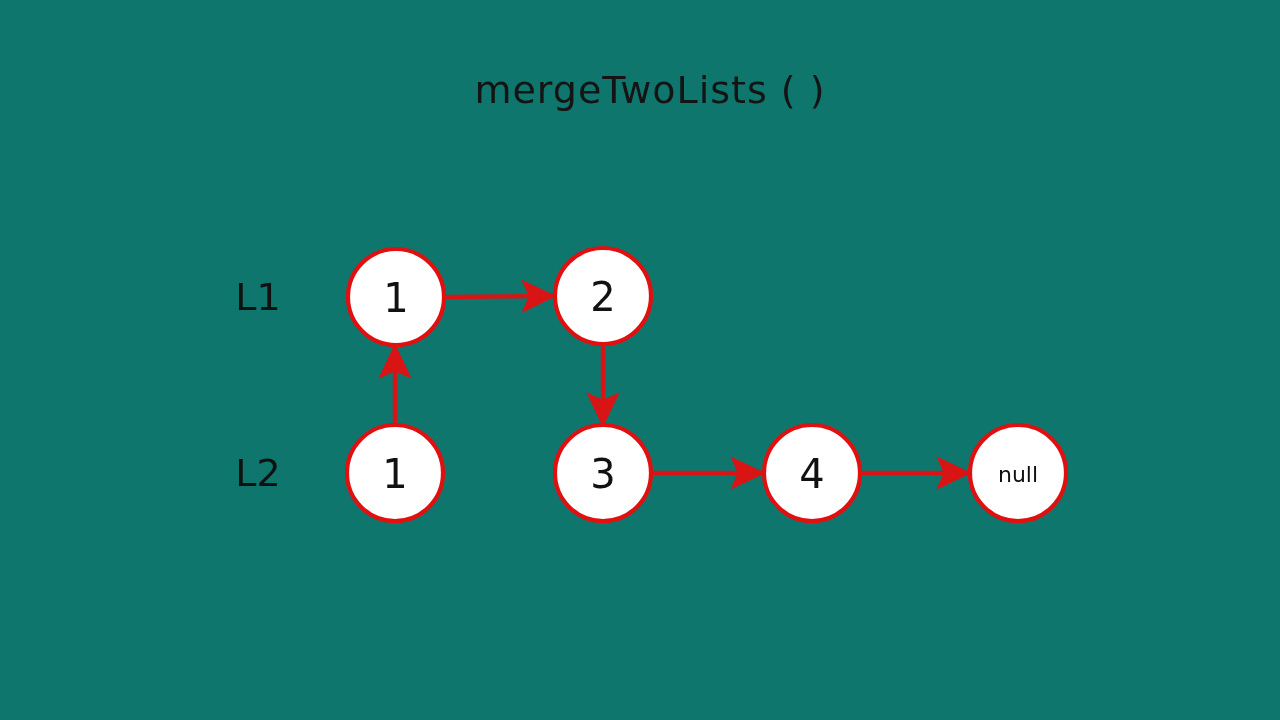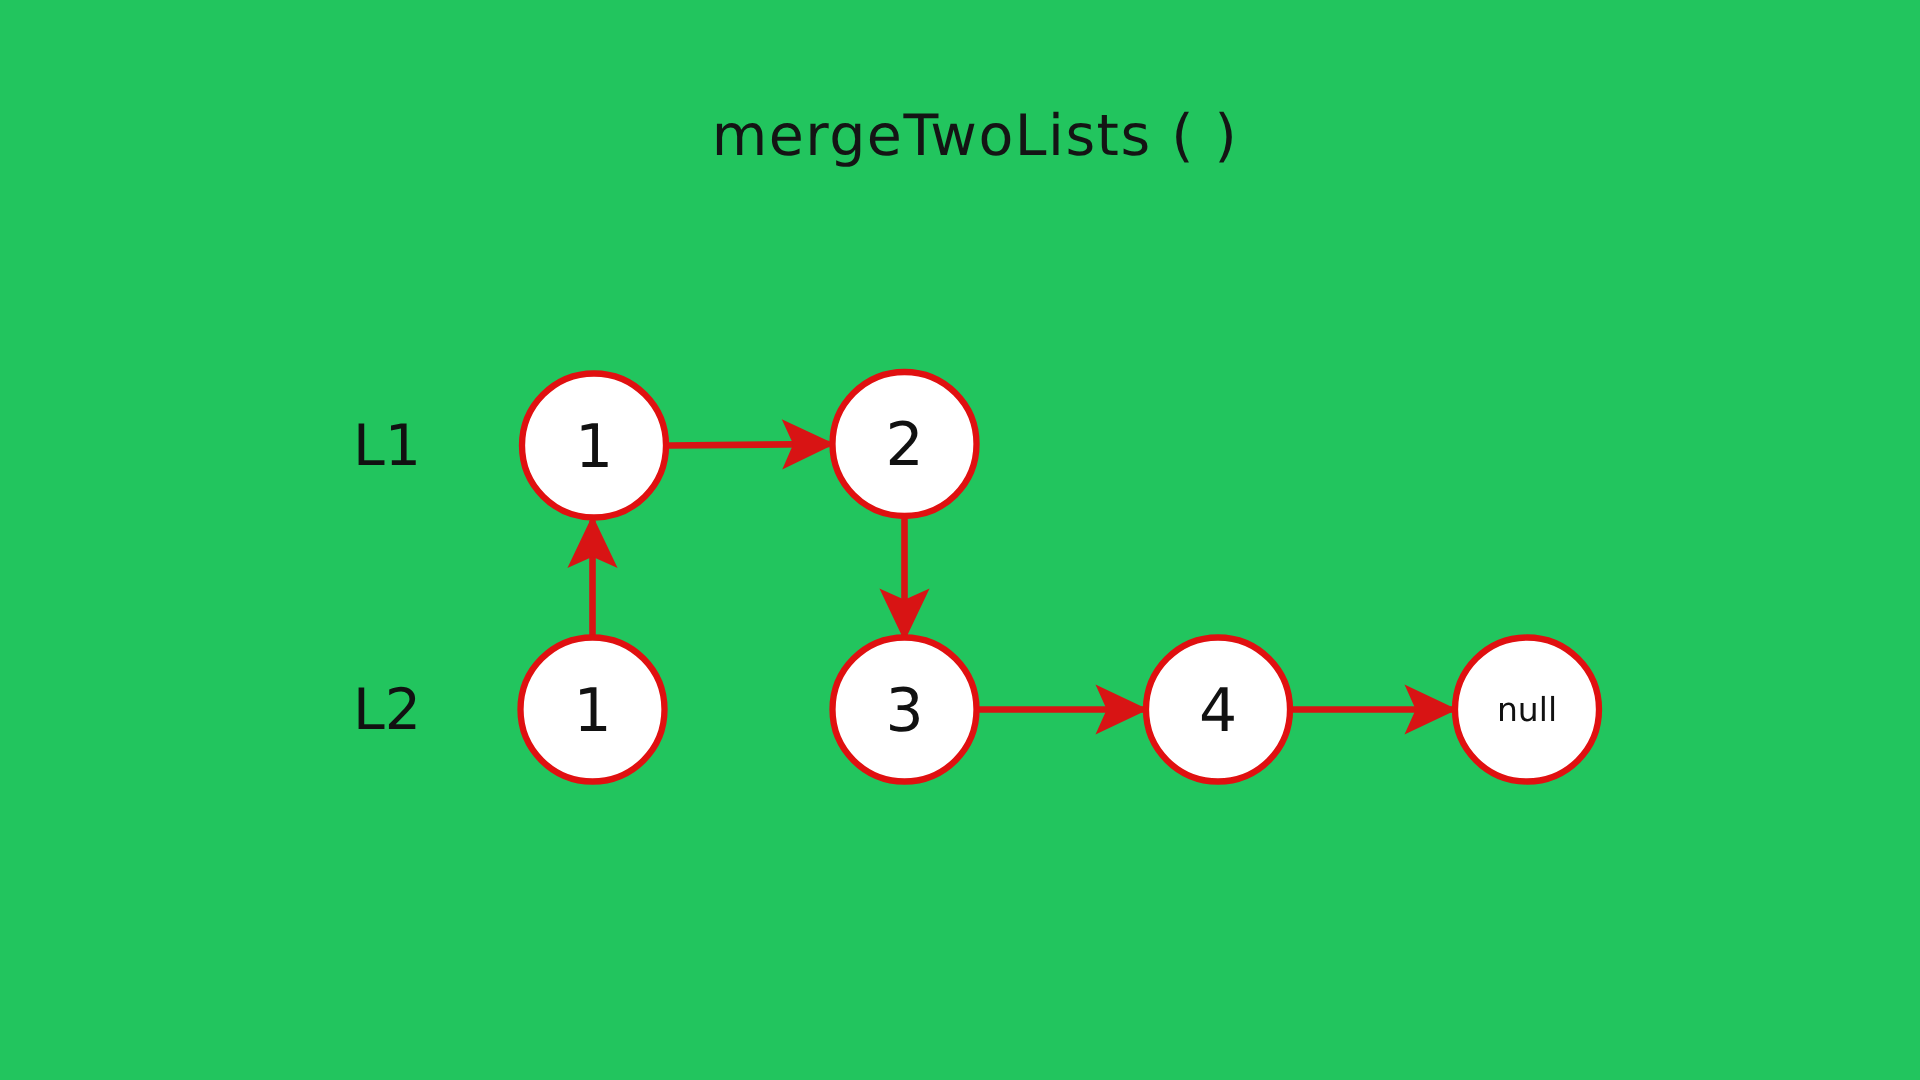--- a/index.html
+++ b/index.html
@@ -60,21 +60,21 @@
   }
   .edge-line {
     stroke: #d81414;
     stroke-width: 4.4;
     fill: none;
   }
 </style>
 </head>
 <body>
 
-<div id="canvas" style="background: #22c55e;">
+<div id="canvas" style="background: #0f766e;">
   <svg id="diagram" viewBox="0 0 1280 720">
     <defs>
       <marker id="arrow-red" markerWidth="9" markerHeight="9" refX="7.6" refY="4.5" orient="auto" markerUnits="strokeWidth">
         <path d="M 0.4 0.7 L 8.4 4.5 L 0.4 8.3 L 2.1 4.5 Z" fill="#d81414"></path>
       </marker>
     </defs>
 
     <text class="diagram-title" id="t-title" x="650" y="90" fill="#141414">mergeTwoLists ( )</text>
 
     <text class="row-label" id="t-row-0" x="258" y="297" fill="#111111">L1</text>

